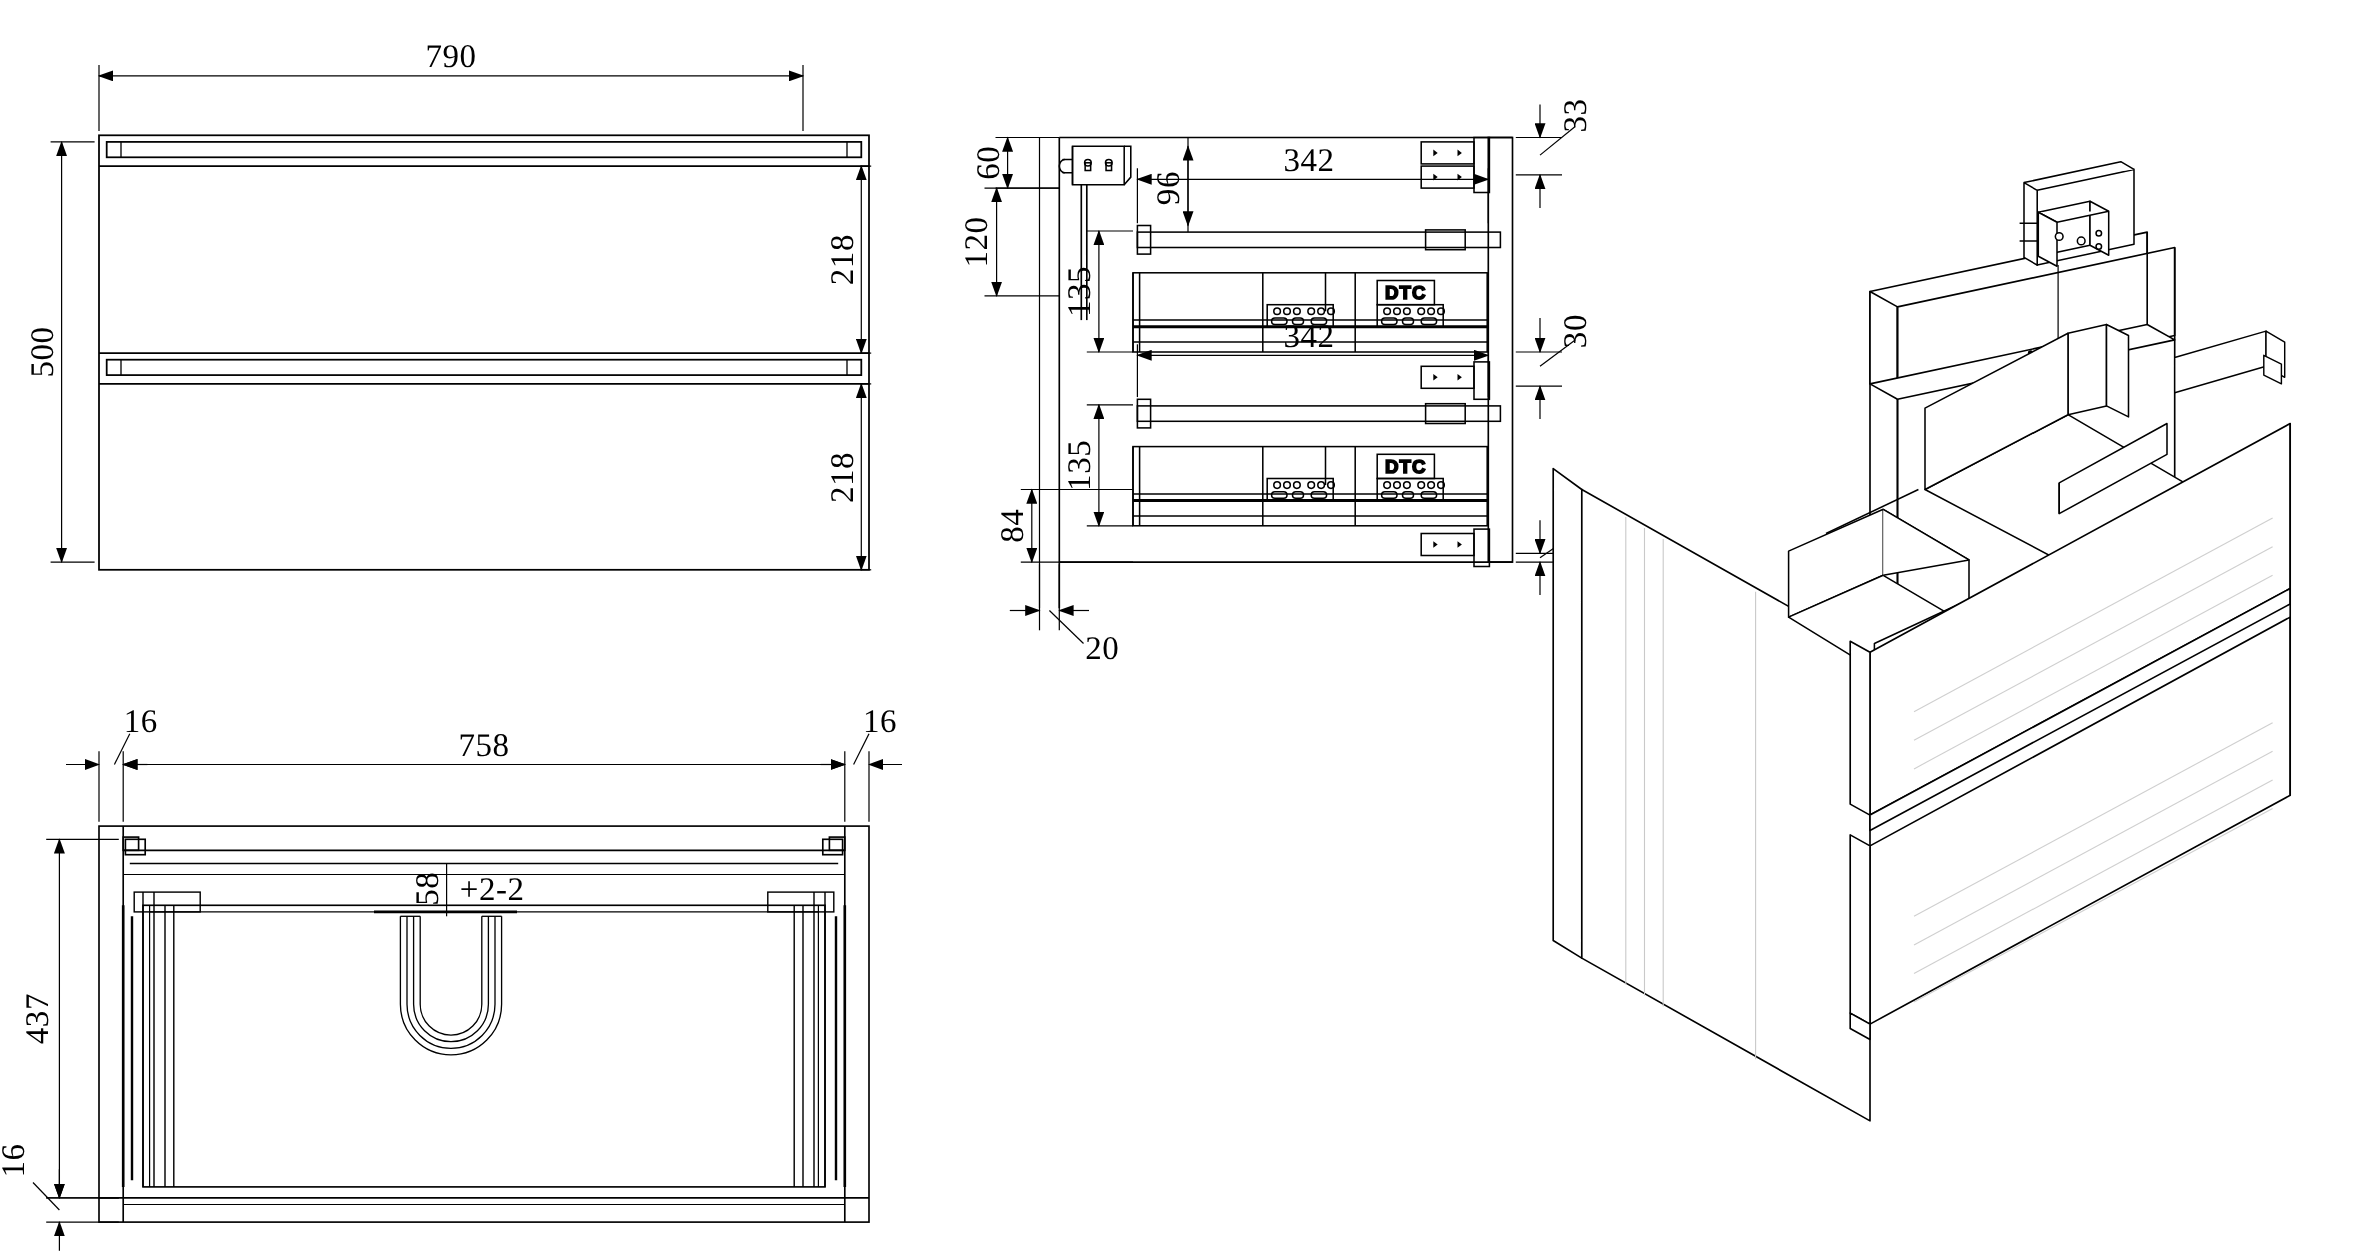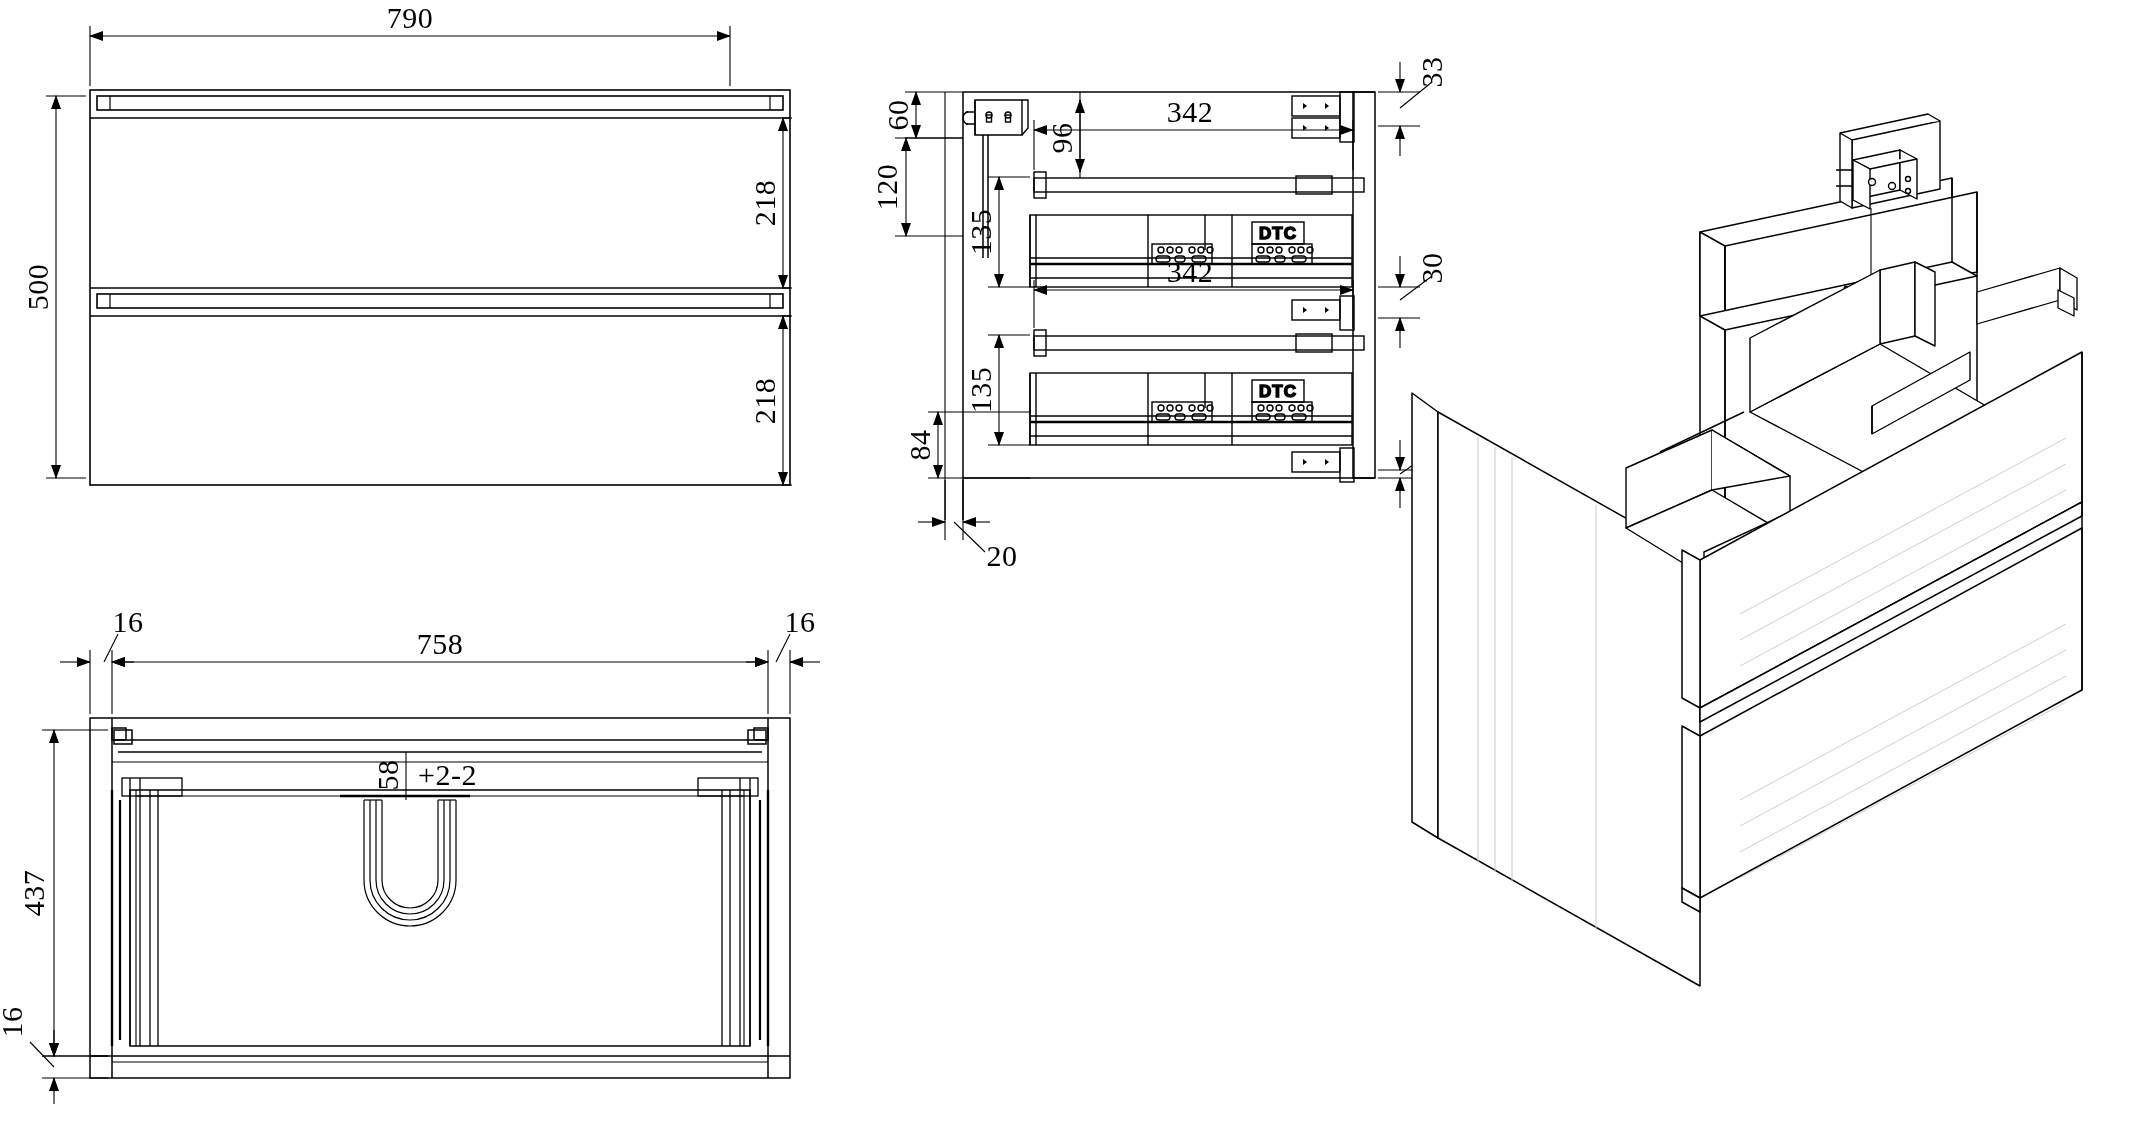--- a/index.html
+++ b/index.html
@@ -1,19 +1,19 @@
 <!DOCTYPE html>
 <html><head>
 <meta charset="utf-8">
 <title>Vanity Cabinet Technical Drawing</title>
 <style>
   html,body{margin:0;padding:0;background:#ffffff;}
   body{width:2148px;height:1138px;position:relative;overflow:hidden;
        font-family:"Liberation Serif", serif;color:#000;}
-  .sheet{position:absolute;inset:0;}
+  .sheet{position:absolute;inset:0;margin-top:33px;}
   svg{display:block;}
   .dimtxt{font-family:"Liberation Serif", serif;font-size:30px;fill:#000;font-weight:400;letter-spacing:0.5px;}
   .brandtxt{font-family:"Liberation Sans", sans-serif;font-size:17px;fill:#000;font-weight:700;letter-spacing:1px;}
 </style>
 </head>
 <body>
 
 <div class="sheet">
 
 <svg width="2148" height="1138" viewBox="0 0 2148 1138" shape-rendering="geometricPrecision">

